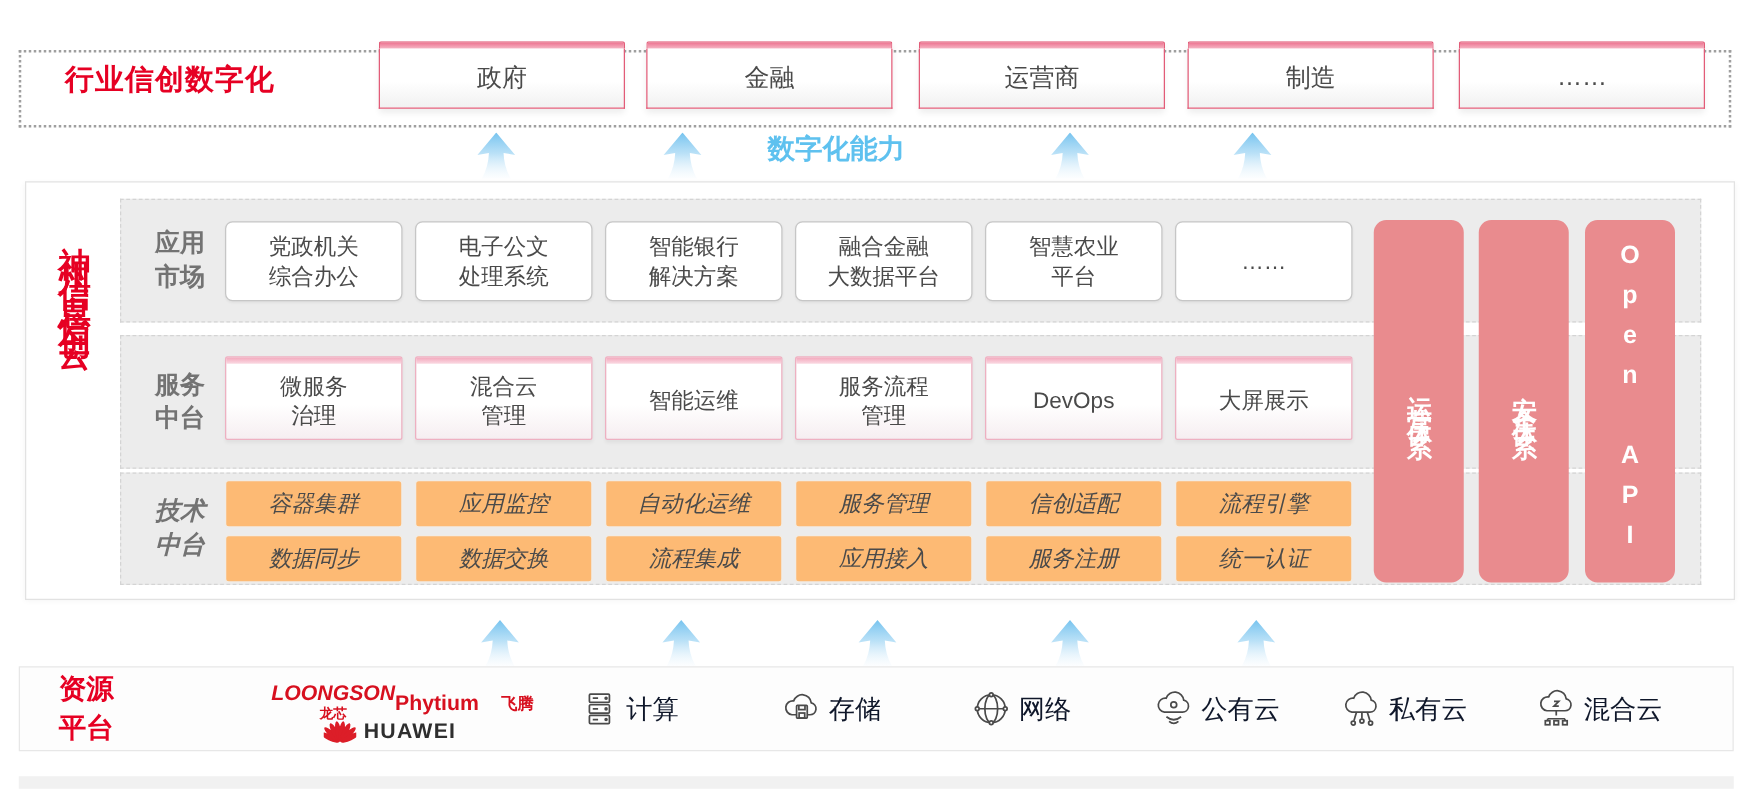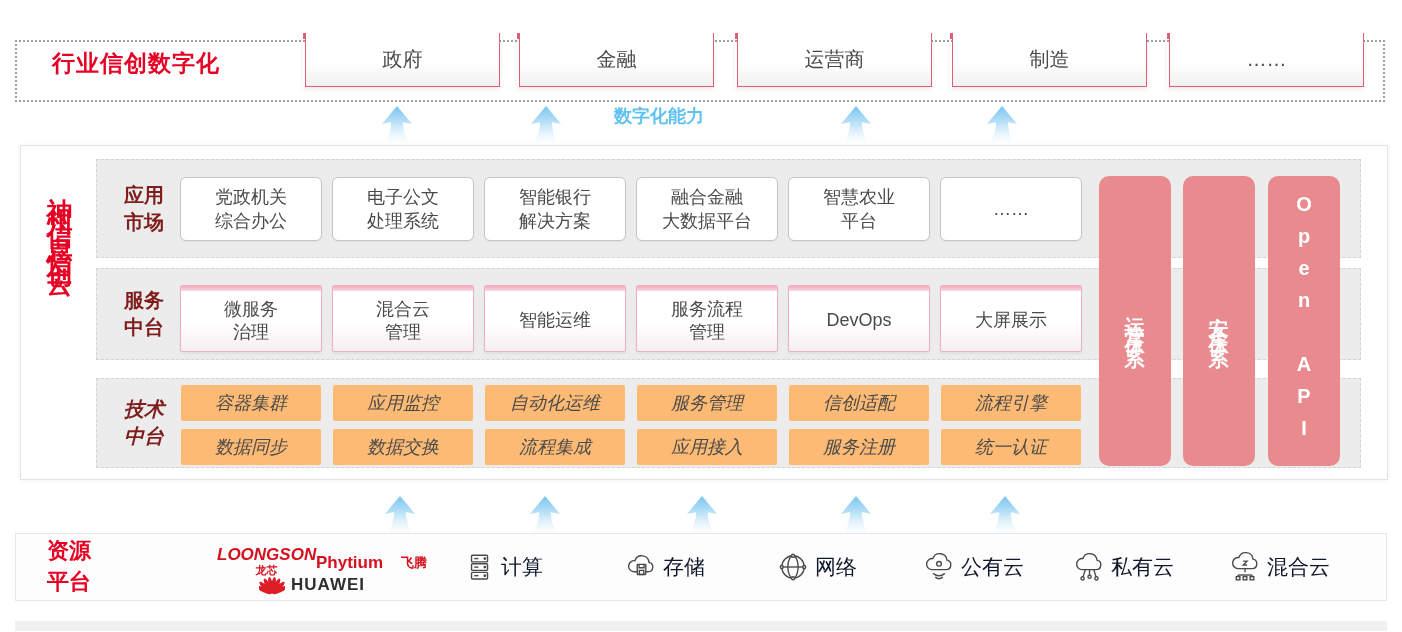--- a/index.html
+++ b/index.html
@@ -5,43 +5,43 @@
   html,body{margin:0;padding:0;background:#fff;}
   .stage{position:relative;width:1402px;height:632px;background:#fff;
          font-family:"Liberation Sans",sans-serif;overflow:hidden;}
   *{box-sizing:border-box;}
 
   
   .dashed-box{position:absolute;left:15px;top:40px;width:1370px;height:62px;
               border:2px dotted #9f9f9f;}
   .industry-title{position:absolute;left:52px;top:48px;font-size:23px;font-weight:bold;
                   color:#e60023;letter-spacing:1px;}
-  .ind-box{position:absolute;top:33px;width:197px;height:54px;display:flex;flex-direction:row;
+  .ind-box{position:absolute;top:33px;width:197px;height:54px;display:flex;flex-direction:column;
            box-shadow:0 3px 5px rgba(0,0,0,.07);}
   .ind-box .strip{height:6px;background:linear-gradient(180deg,#ed7390,#f6b8c6);
                   border:1px solid #e25c78;border-bottom:none;border-radius:2px 2px 0 0;}
   .ind-box .body{flex:1;background:linear-gradient(180deg,#ffffff 55%,#f1f1f1);
                  border:1px solid #e25c78;border-top:none;display:flex;align-items:center;
                  justify-content:center;font-size:20px;color:#4a4a4a;}
 
   
   .arrow{position:absolute;width:36px;height:37px;}
-  .cap-label{position:absolute;left:614px;top:104px;font-size:18px;font-weight:bold;color:#5ec1ef;}
+  .cap-label{position:absolute;left:614px;top:104px;font-size:22px;font-weight:bold;color:#5ec1ef;}
 
   
   .main-box{position:absolute;left:20px;top:145px;width:1368px;height:335px;background:#fff;
             border:1px solid #e2e2e2;box-shadow:0 1px 5px rgba(0,0,0,.05);}
   .main-title{position:absolute;left:26px;top:30px;writing-mode:vertical-rl;text-orientation:upright;
               font-size:26px;font-weight:bold;color:#e60023;letter-spacing:13px;line-height:1;}
   .prow{position:absolute;left:75px;width:1265px;background:#ececec;border:1px dashed #d4d4d4;}
   .prow1{top:13px;height:99px;}
-  .prow2{top:122px;height:92px;}
+  .prow2{top:122px;height:107px;}
   .prow3{top:232px;height:90px;font-style:italic;}
   .prow-label{position:absolute;left:16px;top:0;bottom:0;width:62px;display:flex;align-items:center;
-              justify-content:center;font-weight:bold;font-size:20px;color:#7f1d1d;text-align:center;
+              justify-content:center;font-weight:bold;font-size:20px;color:#737373;text-align:center;
               line-height:1.35;white-space:pre-line;}
   .c0{left:83px}.c1{left:235px}.c2{left:387px}.c3{left:539px}.c4{left:691px}.c5{left:843px}
 
   .app-box{position:absolute;top:17px;width:142px;height:64px;background:#fff;
            border:1px solid #c6c6c6;border-radius:6px;display:flex;align-items:center;
            justify-content:center;text-align:center;font-size:18px;color:#4a4a4a;line-height:1.35;
            white-space:pre-line;box-shadow:0 1px 2px rgba(0,0,0,.05);}
   .svc-box{position:absolute;top:16px;width:142px;height:67px;border:1px solid #eeb0c1;
            border-radius:2px;background:linear-gradient(180deg,#ffffff 58%,#f6eef1);
            display:flex;flex-direction:column;box-shadow:0 2px 3px rgba(0,0,0,.05);}

